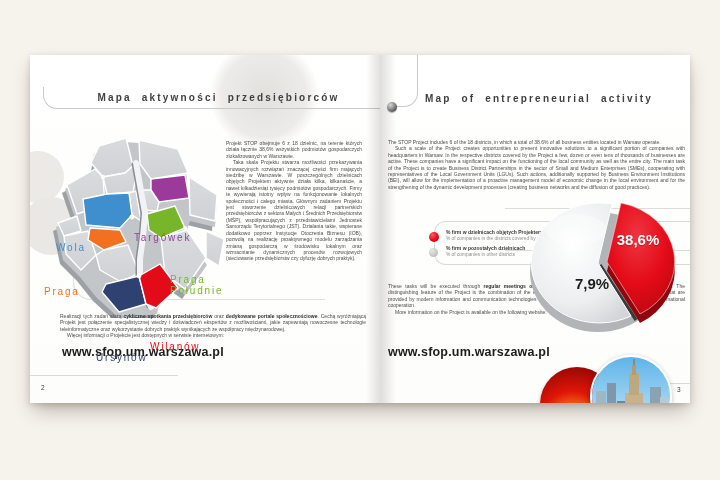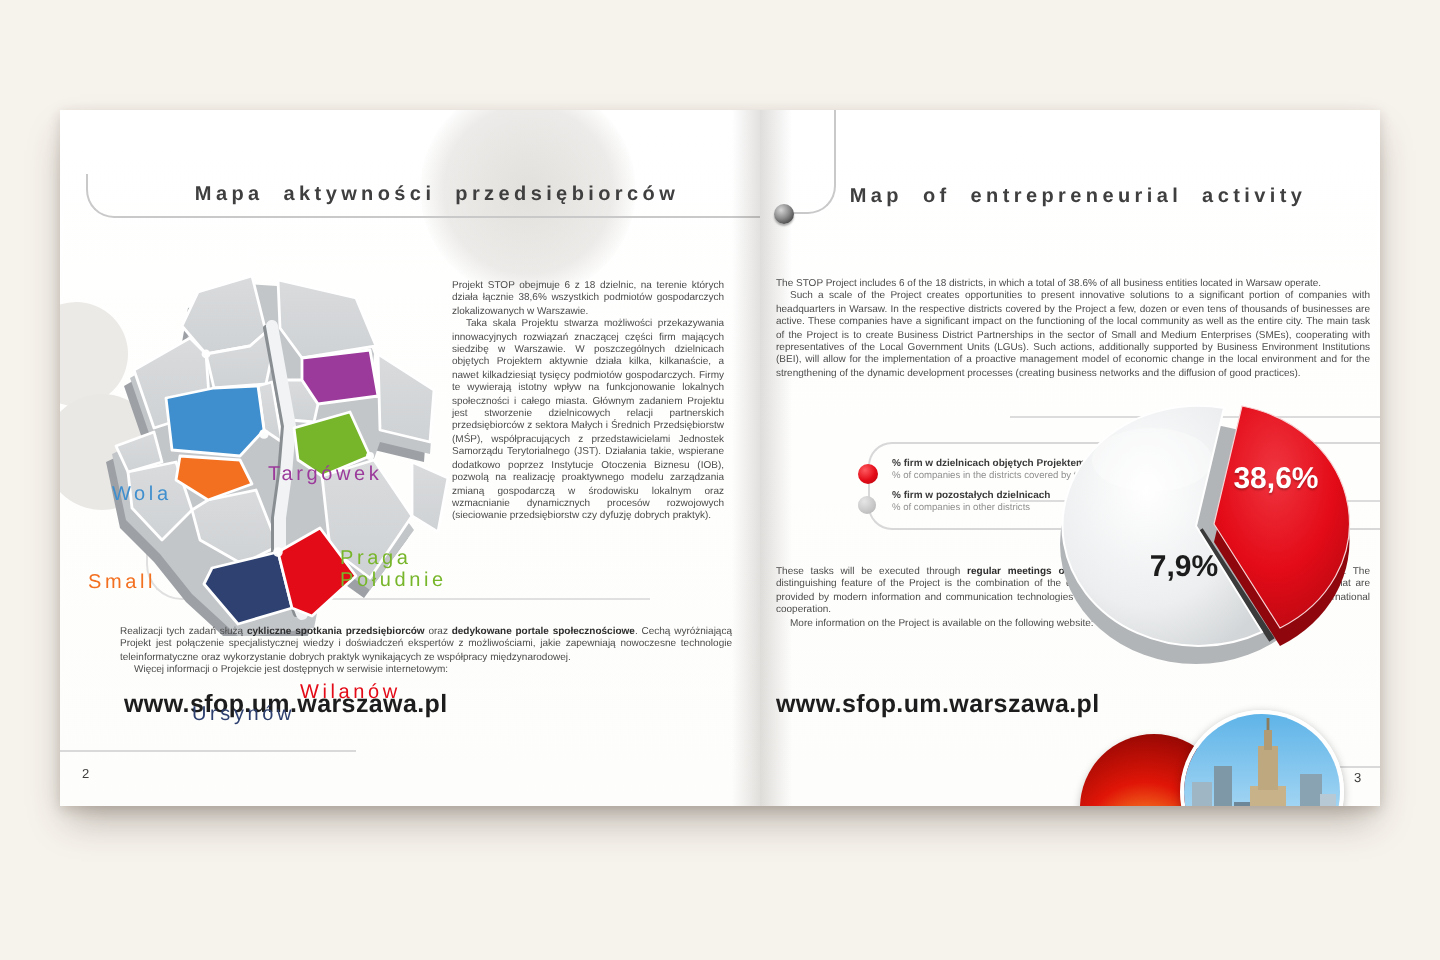--- a/index.html
+++ b/index.html
@@ -155,21 +155,21 @@
 
         <g fill="#ffffff" opacity="0.95">
           <circle cx="65" cy="44" r="2.2"></circle>
             <circle cx="94" cy="84" r="2.4"></circle>
           <circle cx="101" cy="143" r="2.4"></circle>
             <circle cx="147" cy="95" r="2"></circle>
         </g>
       </svg>
       <span class="d-label dl-targowek">Targówek</span>
       <span class="d-label dl-wola">Wola</span>
-      <span class="d-label dl-ochota">Small</span>
+      <span class="d-label dl-ochota">Praga</span>
       <span class="d-label dl-praga">Praga Południe</span>
       <span class="d-label dl-wilanow">Wilanów</span>
       <span class="d-label dl-ursynow">Ursynów</span>
     </div>
 
     <div class="copy intro-left">
       <p>Projekt STOP obejmuje 6 z 18 dzielnic, na terenie których działa łącznie 38,6% wszystkich podmiotów gospodarczych zlokalizowanych w Warszawie.</p>
       <p>Taka skala Projektu stwarza możliwości przekazywania innowacyjnych rozwiązań znaczącej części firm mających siedzibę w Warszawie. W poszczególnych dzielnicach objętych Projektem aktywnie działa kilka, kilkanaście, a nawet kilkadziesiąt tysięcy podmiotów gospodarczych. Firmy te wywierają istotny wpływ na funkcjonowanie lokalnych społeczności i całego miasta. Głównym zadaniem Projektu jest stworzenie dzielnicowych relacji partnerskich przedsiębiorców z sektora Małych i Średnich Przedsiębiorstw (MŚP), współpracujących z przedstawicielami Jednostek Samorządu Terytorialnego (JST). Działania takie, wspierane dodatkowo poprzez Instytucje Otoczenia Biznesu (IOB), pozwolą na realizację proaktywnego modelu zarządzania zmianą gospodarczą w środowisku lokalnym oraz wzmacnianie dynamicznych procesów rozwojowych (sieciowanie przedsiębiorstw czy dyfuzję dobrych praktyk).</p>
     </div>
 

